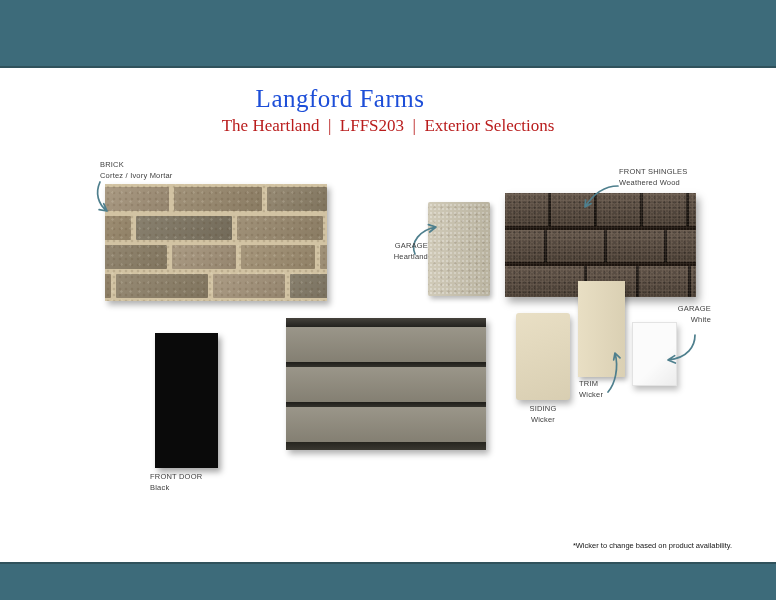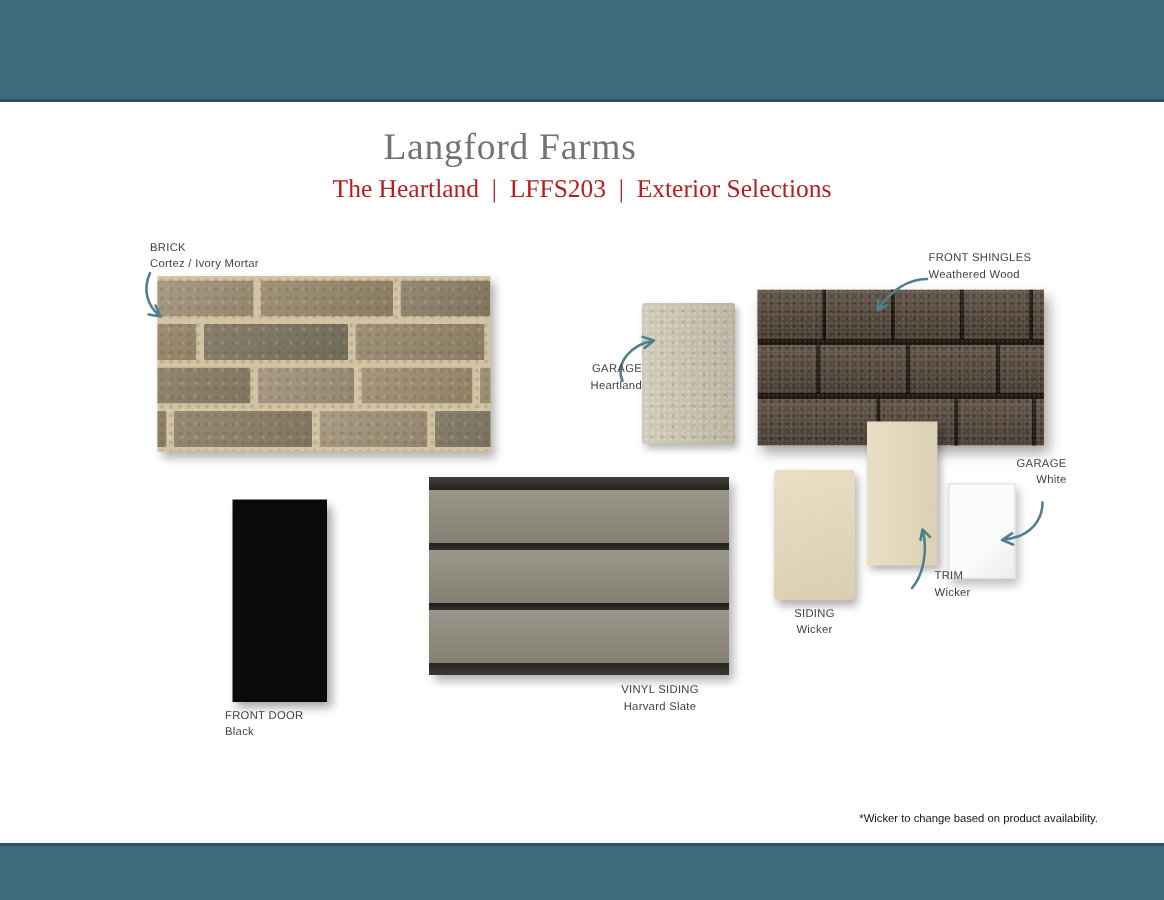--- a/index.html
+++ b/index.html
@@ -6,31 +6,31 @@
   #page{position:relative;width:776px;height:600px;background:#ffffff;overflow:hidden;
         font-family:"Liberation Sans",sans-serif;}
   .abs{position:absolute;}
 
   
   .bar-top{left:0;top:0;width:776px;height:68px;border-bottom:2px solid #30525c;box-sizing:border-box;}
   .bar-bottom{left:0;top:562px;width:776px;height:38px;border-top:2px solid #30525c;box-sizing:border-box;}
 
   
   .title{left:0;top:85px;width:680px;text-align:center;font-family:"Liberation Serif",serif;
-         font-size:25px;color:#737373;letter-spacing:0.5px;}
+         font-size:25px;color:#1d4ed8;letter-spacing:0.5px;}
   .subtitle{left:0;top:116px;width:776px;text-align:center;font-family:"Liberation Serif",serif;
          font-size:17px;color:#b91c1c;white-space:pre;}
 
   
   .lbl{font-size:7.5px;line-height:11px;color:#414141;letter-spacing:0.2px;z-index:5;}
   .brick-label{left:100px;top:159px;}
   .garage-label{left:350px;top:240px;width:78px;text-align:right;}
   .roof-label{left:619px;top:166px;}
   .windows-label{left:640px;top:303px;width:71px;text-align:right;}
-  .trim-label{left:579px;top:378px;margin-left:44px;}
+  .trim-label{left:579px;top:378px;}
   .gutters-label{left:508px;top:403px;width:70px;text-align:center;}
   .door-label{left:150px;top:471px;width:73px;text-align:left;}
   .siding-label{left:380px;top:454px;width:120px;text-align:center;}
   .footnote{right:44px;top:541px;font-size:7.5px;color:#141414;}
 
   
   .photo{overflow:hidden;}
   .grain{position:absolute;inset:0;pointer-events:none;
     background-image:radial-gradient(rgba(80,60,35,0.16) 1px, transparent 1.7px),
                      radial-gradient(rgba(255,248,230,0.16) 0.8px, transparent 1.5px);
@@ -196,24 +196,20 @@
     <div>Wicker</div>
   </div>
   <div class="abs gutters-swatch" style="background-color: rgb(230, 219, 189);"></div>
 
   <div class="abs lbl door-label">
     <div>FRONT DOOR</div>
     <div>Black</div>
   </div>
   <div class="abs door-swatch" style="background-color: rgb(10, 10, 10);"></div>
 
-  <div class="abs lbl siding-label">
-    <div>VINYL SIDING</div>
-    <div>Harvard Slate</div>
-  </div>
   <div class="abs photo siding-photo">
     <div class="sid-cap-top"></div>
     <div class="sid-board" style="background-color: rgb(143, 138, 124);"></div>
     <div class="sid-sep"></div>
     <div class="sid-board" style="background-color: rgb(143, 138, 124);"></div>
     <div class="sid-sep"></div>
     <div class="sid-board" style="background-color: rgb(143, 138, 124);"></div>
     <div class="sid-cap-bot"></div>
   </div>
 

